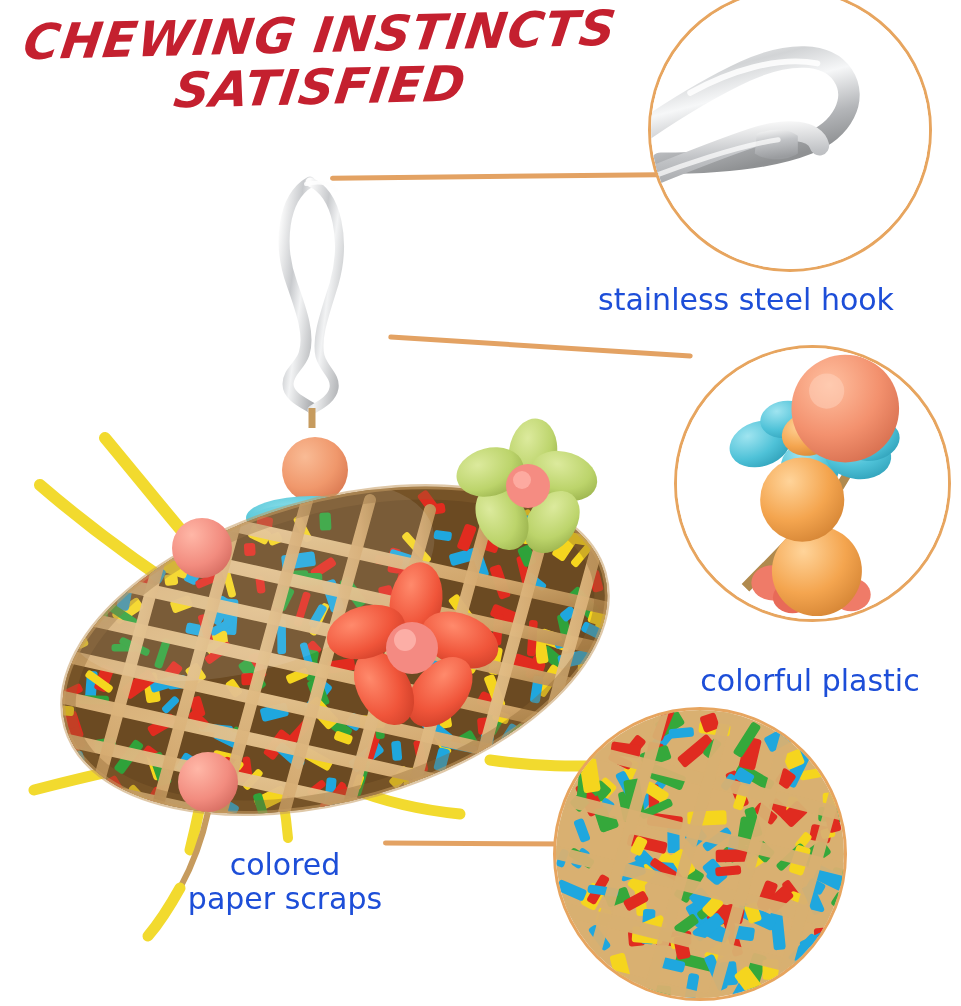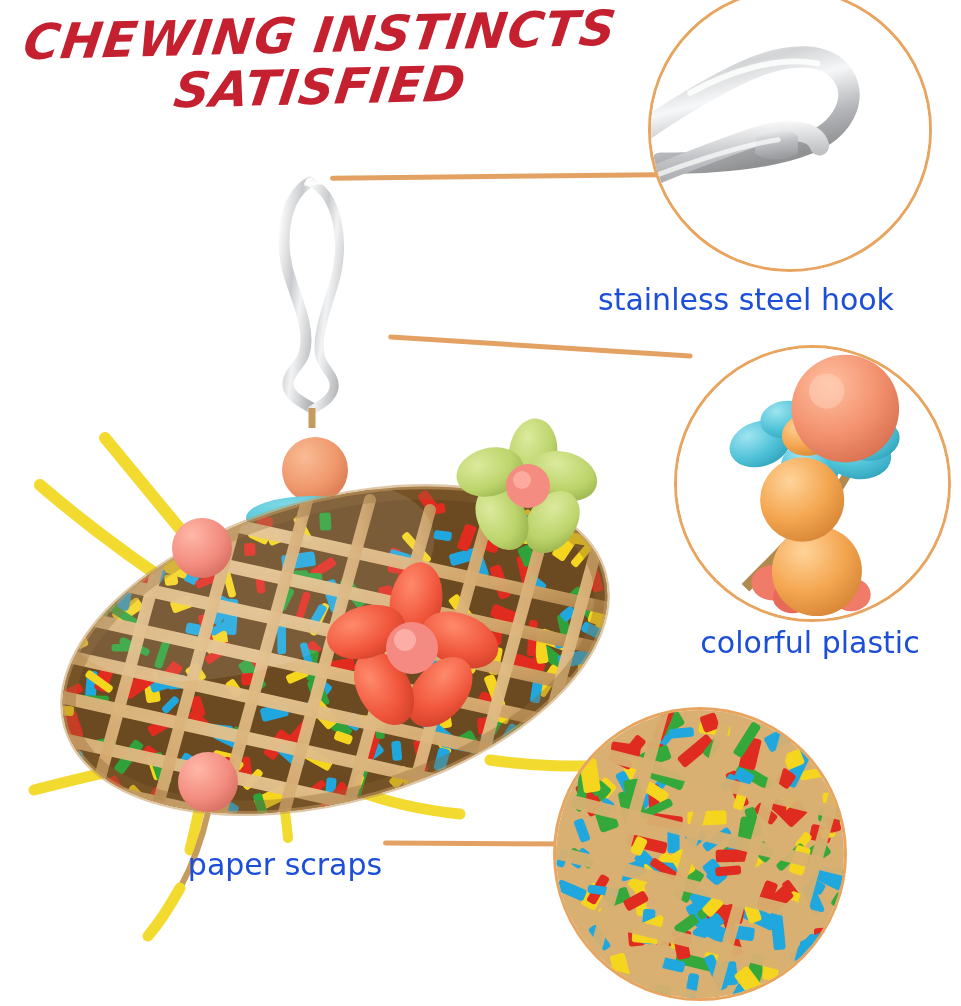--- a/index.html
+++ b/index.html
@@ -13,21 +13,21 @@
          font-family:"DejaVu Sans", sans-serif;
          letter-spacing:1px;line-height:0.98;}
   .title .l1{font-size:49px;display:block;transform:skewX(-9deg) rotate(-1.4deg);}
   .title .l2{font-size:49px;display:block;transform:skewX(-9deg) rotate(-1.4deg);
              margin-top:4px;}
 
   
   .label{position:absolute;color:#1d4ed8;font-size:30px;line-height:1.12;
          font-family:"DejaVu Sans", sans-serif;font-weight:500;}
   #label-hook{left:598px;top:283px;width:340px;text-align:left;}
-  #label-beads{left:660px;top:626px;width:300px;text-align:center;}
+  #label-beads{left:660px;top:664px;width:300px;text-align:center;}
   #label-scraps{left:140px;top:848px;width:290px;text-align:center;}
 
   
   .callout{position:absolute;border-radius:50%;overflow:hidden;
            border:3px solid #E7A55F;box-sizing:border-box;background:#fff;}
   #callout-hook{left:648px;top:-12px;width:284px;height:284px;}
   #callout-beads{left:674px;top:345px;width:277px;height:277px;}
   #callout-scraps{left:553px;top:707px;width:294px;height:294px;}
 
   
@@ -713,16 +713,17 @@
 
   <div class="label" id="label-hook">
     <span>stainless steel hook</span>
   </div>
 
   <div class="label" id="label-beads">
     <div>colorful plastic</div>
   </div>
 
   <div class="label" id="label-scraps">
+    <div>colored</div>
     <div>paper scraps</div>
   </div>
 
 </div>
 
 </body></html>

